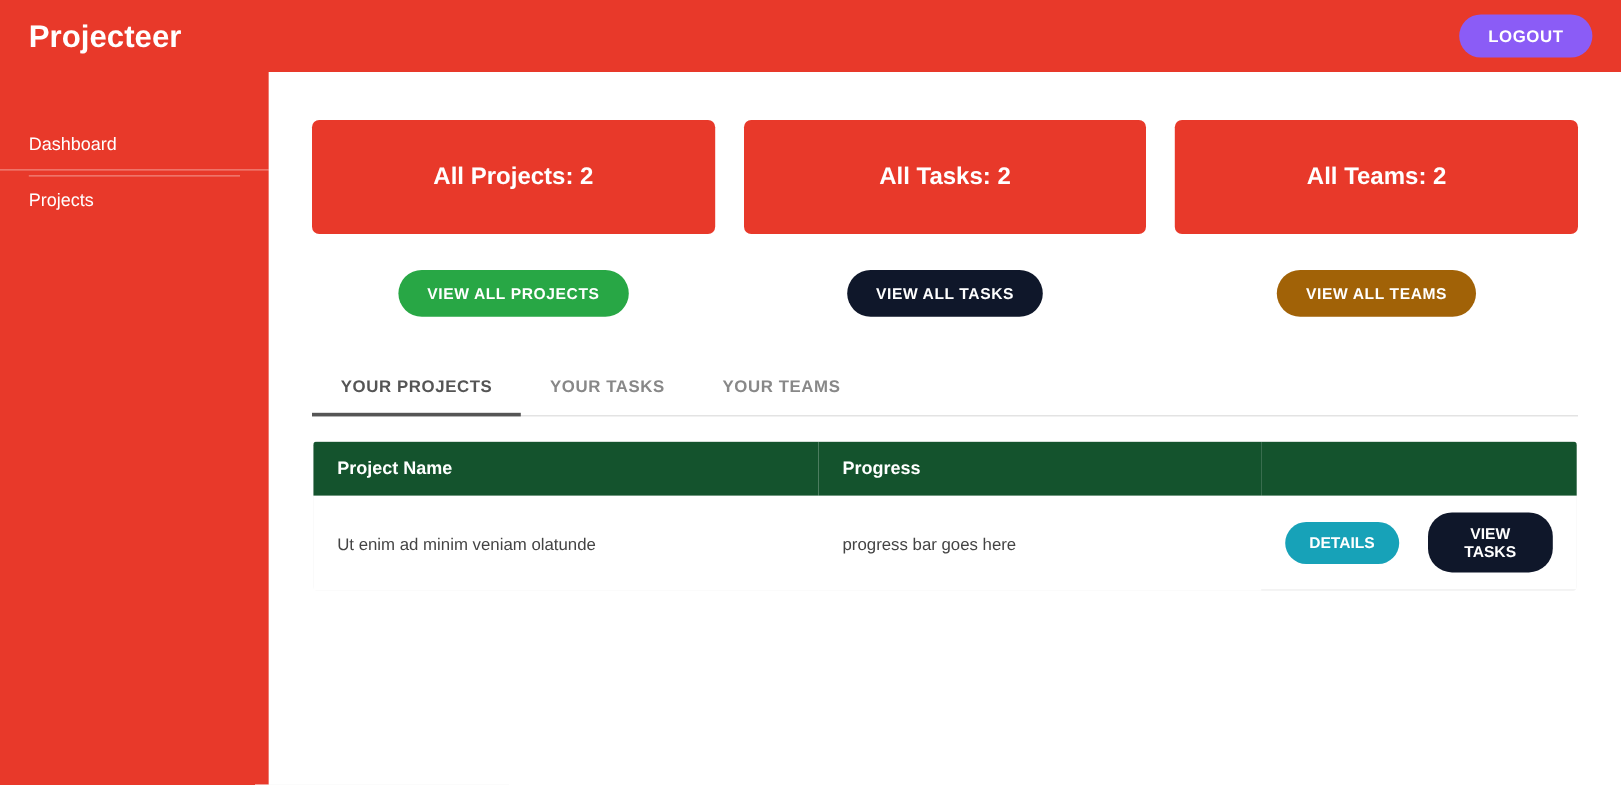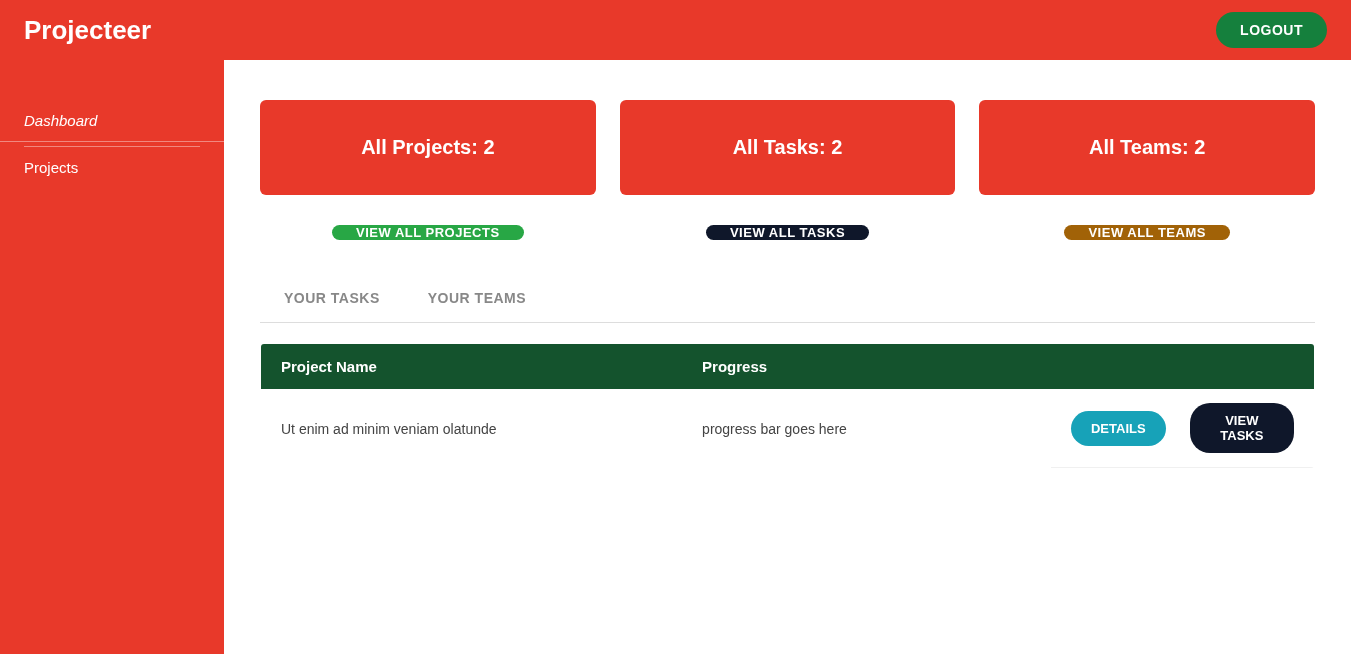--- a/index.html
+++ b/index.html
@@ -26,21 +26,21 @@
       justify-content: space-between;
       padding: 16px 24px;
       flex-shrink: 0;
     }
     .header-title {
       color: white;
       font-size: 26px;
       font-weight: bold;
     }
     .logout-btn {
-      background: #15803d;
+      background: #8b5cf6;
       color: white;
       border: none;
       border-radius: 20px;
       padding: 10px 24px;
       font-size: 14px;
       font-weight: bold;
       cursor: pointer;
       letter-spacing: 0.5px;
     }
 
@@ -60,21 +60,20 @@
     }
     .sidebar-item {
       color: white;
       font-size: 15px;
       padding: 12px 24px;
       cursor: pointer;
     }
     .sidebar-item.active {
       border-bottom: 1px solid rgba(255,255,255,0.4);
       margin-bottom: 4px;
-      font-style: italic;
     }
     .sidebar-divider {
       border: none;
       border-top: 1px solid rgba(255,255,255,0.4);
       margin: 0 24px;
     }
 
     
     .main {
       background: white;
@@ -110,21 +109,21 @@
       margin-bottom: 36px;
     }
     .view-btn-wrap {
       flex: 1;
       display: flex;
       justify-content: center;
     }
     .view-btn {
       border: none;
       border-radius: 24px;
-      padding: 0 24px;
+      padding: 12px 24px;
       font-size: 13px;
       font-weight: bold;
       cursor: pointer;
       letter-spacing: 0.5px;
       color: white;
     }
     .view-btn-projects {
       background: #28a745;
     }
     .view-btn-tasks {
@@ -251,20 +250,23 @@
       </div>
       <div class="view-btn-wrap">
         <button class="view-btn view-btn-tasks">VIEW ALL TASKS</button>
       </div>
       <div class="view-btn-wrap">
         <button class="view-btn view-btn-teams">VIEW ALL TEAMS</button>
       </div>
     </div>
 
     <div class="tabs">
+      <div class="tab active">
+        <span>YOUR PROJECTS</span>
+      </div>
       <div class="tab">
         <span>YOUR TASKS</span>
       </div>
       <div class="tab">
         <span>YOUR TEAMS</span>
       </div>
     </div>
 
     <table class="project-table">
       <thead class="table-header">

